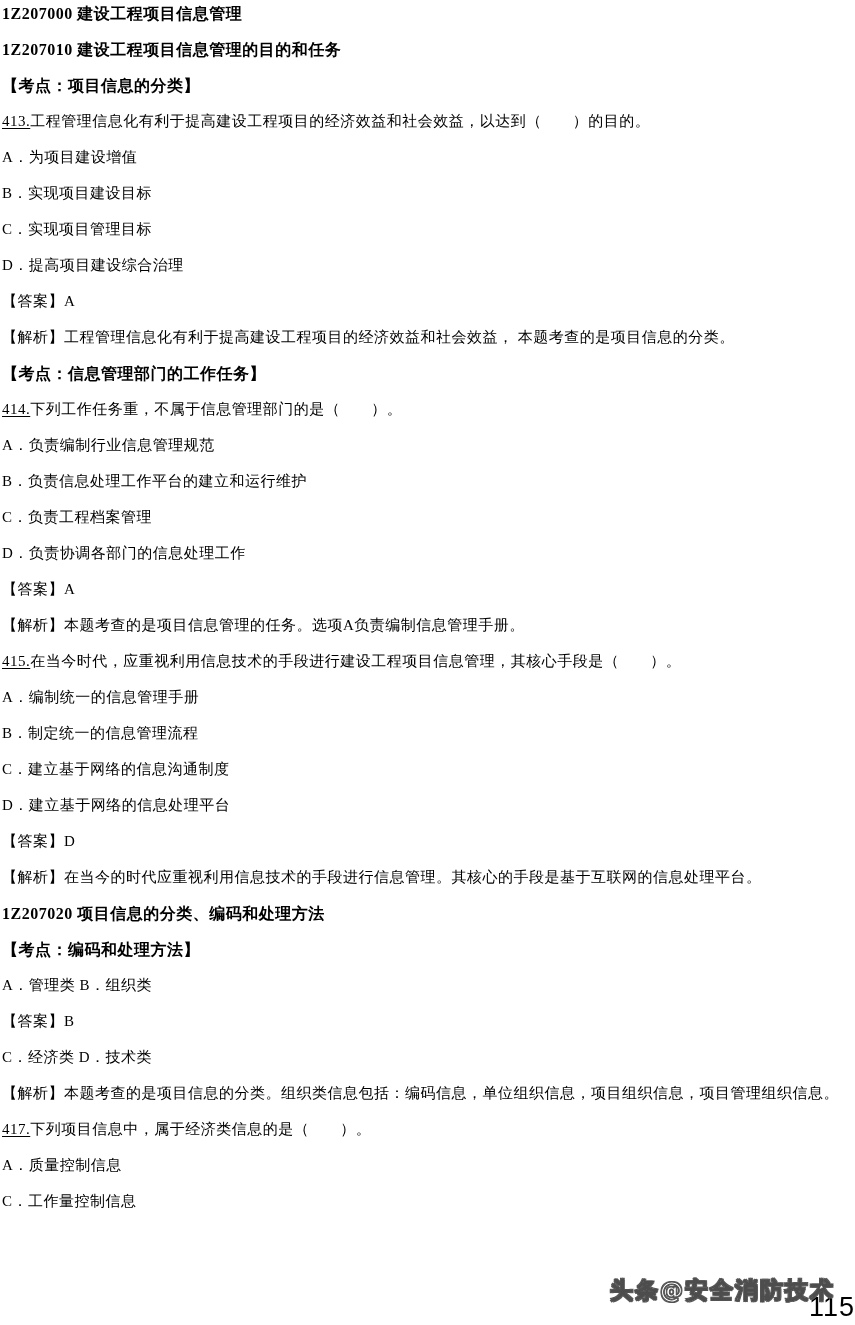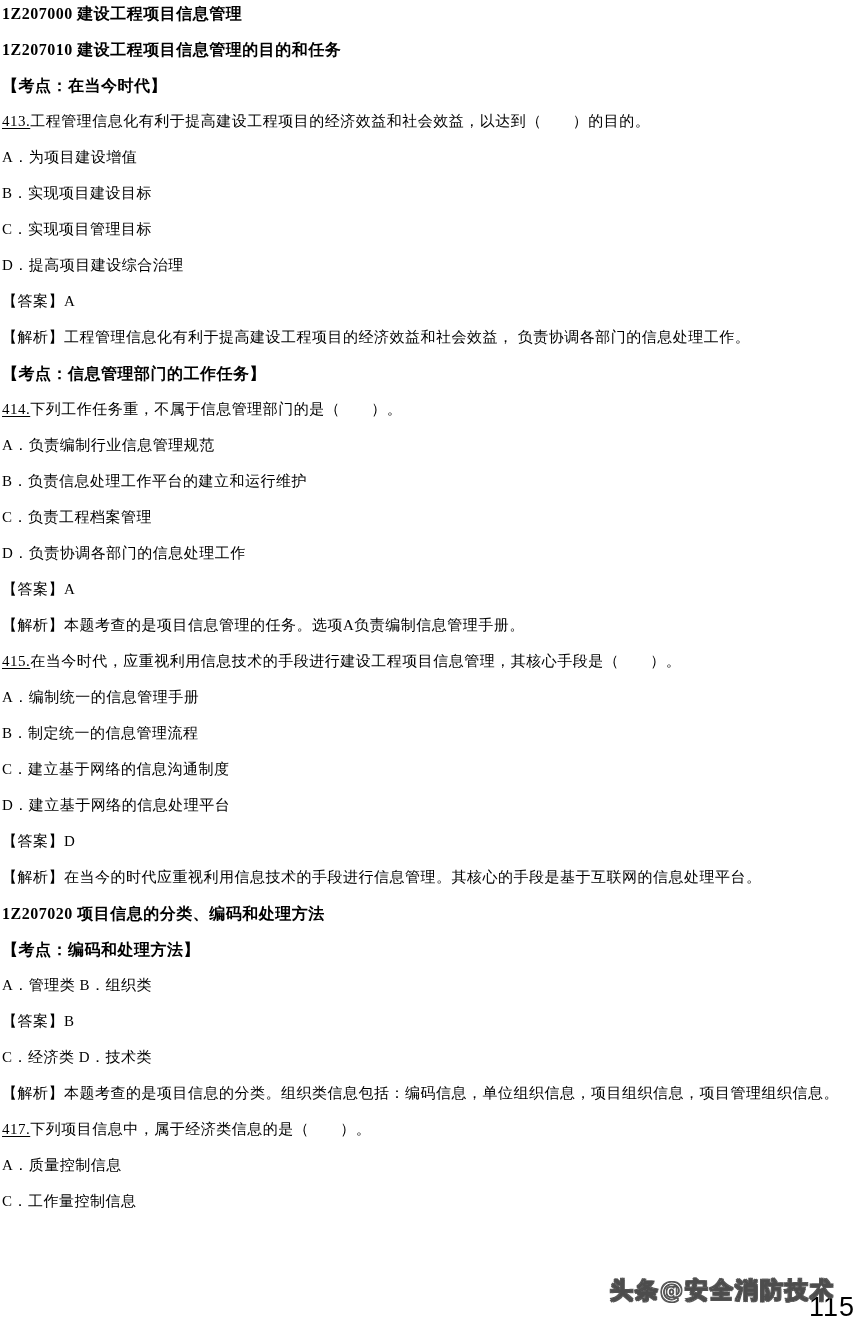--- a/index.html
+++ b/index.html
@@ -63,28 +63,28 @@
       -1px  1px 0 #5a5a5a,
        1px  1px 0 #5a5a5a;
   }
 </style>
 </head>
 <body>
 
 <div class="doc">
     <div class="line section">1Z207000 建设工程项目信息管理</div>
     <div class="line section">1Z207010 建设工程项目信息管理的目的和任务</div>
-    <div class="line kaodian">【考点：在当今时代】</div>
+    <div class="line kaodian">【考点：项目信息的分类】</div>
     <div class="line question"><span class="qnum">413.</span><span>工程管理信息化有利于提高建设工程项目的经济效益和社会效益，以达到（　　）的目的。</span></div>
     <div class="line option">A．为项目建设增值</div>
     <div class="line option">B．实现项目建设目标</div>
     <div class="line option">C．实现项目管理目标</div>
     <div class="line option">D．提高项目建设综合治理</div>
     <div class="line answer">【答案】A</div>
-    <div class="line analysis">【解析】工程管理信息化有利于提高建设工程项目的经济效益和社会效益， 负责协调各部门的信息处理工作。</div>
+    <div class="line analysis">【解析】工程管理信息化有利于提高建设工程项目的经济效益和社会效益， 本题考查的是项目信息的分类。</div>
     <div class="line kaodian">【考点：信息管理部门的工作任务】</div>
     <div class="line question"><span class="qnum">414.</span><span>下列工作任务重，不属于信息管理部门的是（　　）。</span></div>
     <div class="line option">A．负责编制行业信息管理规范</div>
     <div class="line option">B．负责信息处理工作平台的建立和运行维护</div>
     <div class="line option">C．负责工程档案管理</div>
     <div class="line option">D．负责协调各部门的信息处理工作</div>
     <div class="line answer">【答案】A</div>
     <div class="line analysis">【解析】本题考查的是项目信息管理的任务。选项A负责编制信息管理手册。</div>
     <div class="line question"><span class="qnum">415.</span><span>在当今时代，应重视利用信息技术的手段进行建设工程项目信息管理，其核心手段是（　　）。</span></div>
     <div class="line option">A．编制统一的信息管理手册</div>

